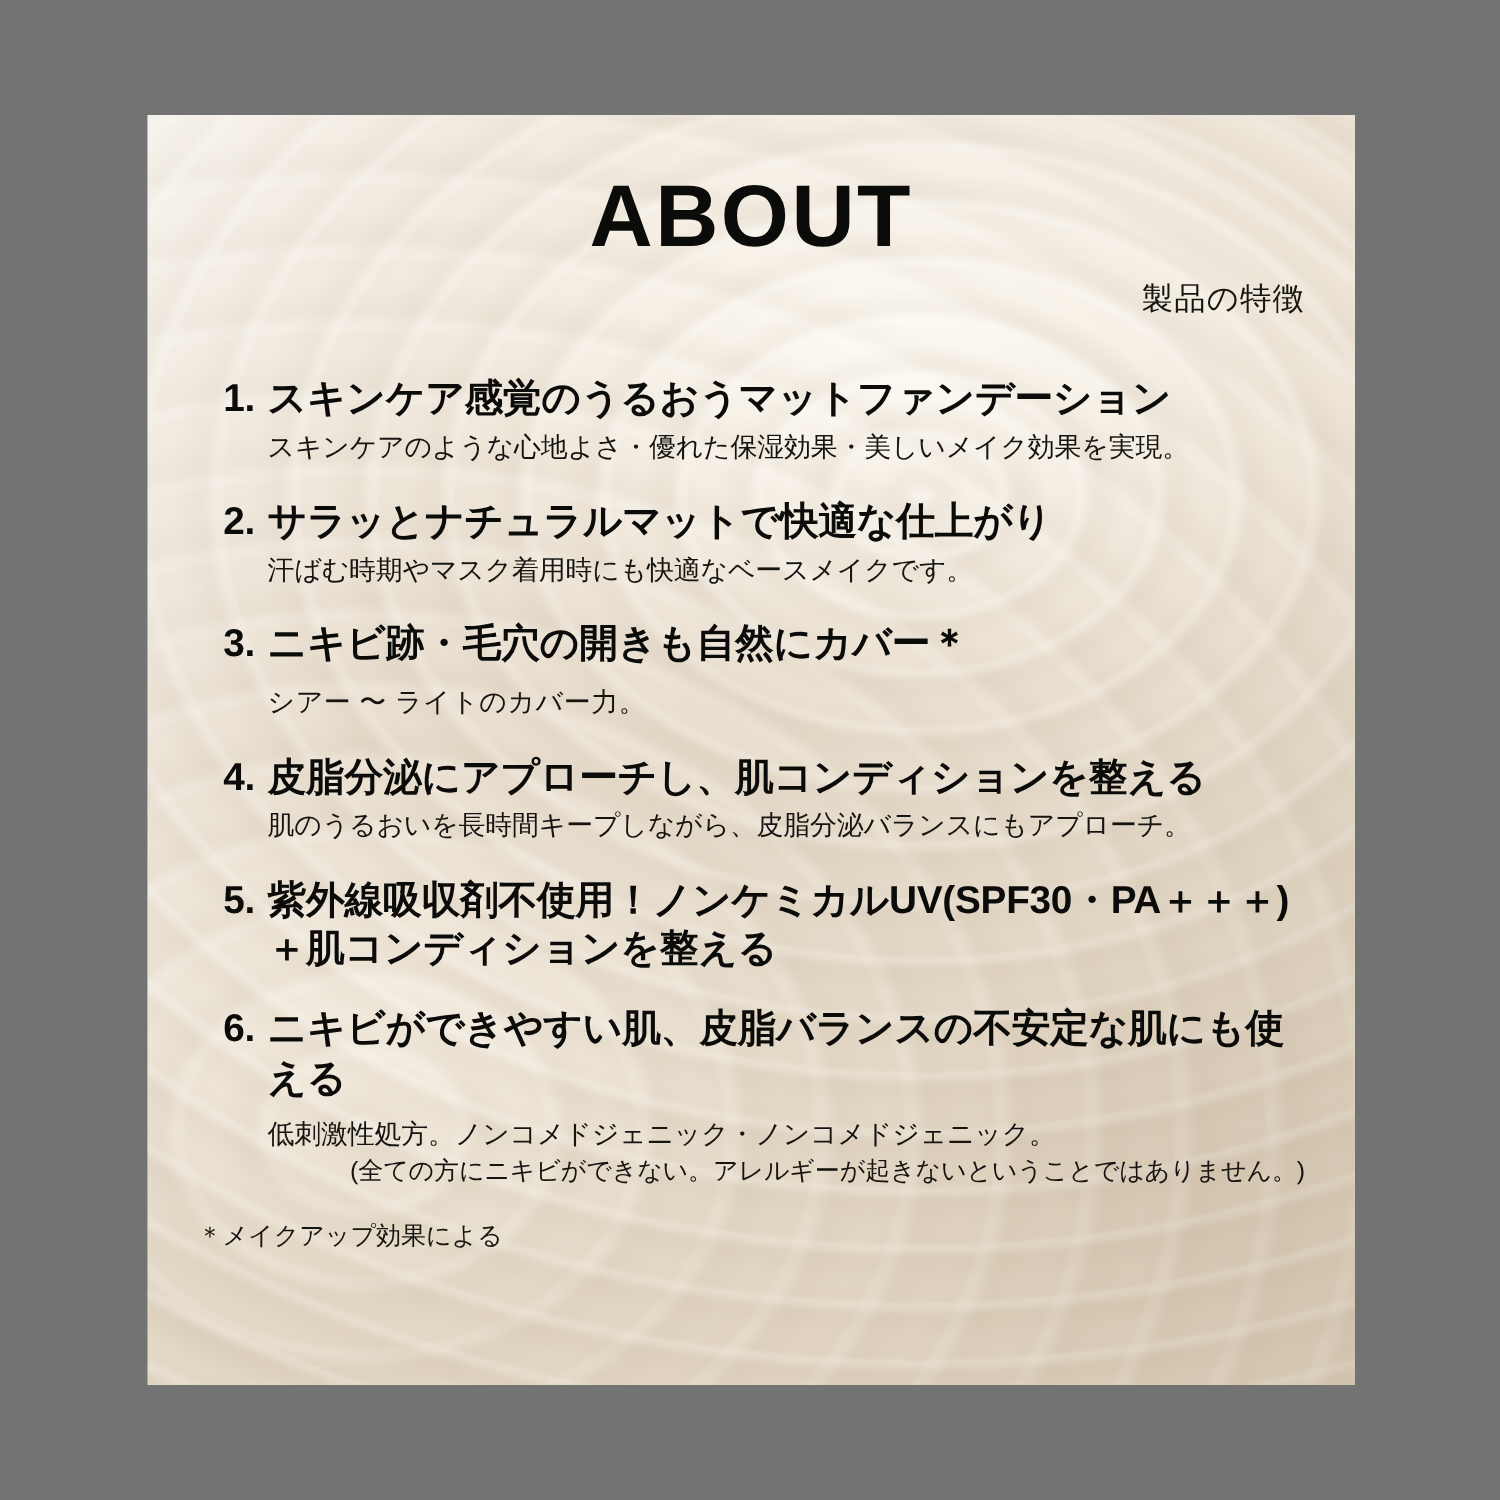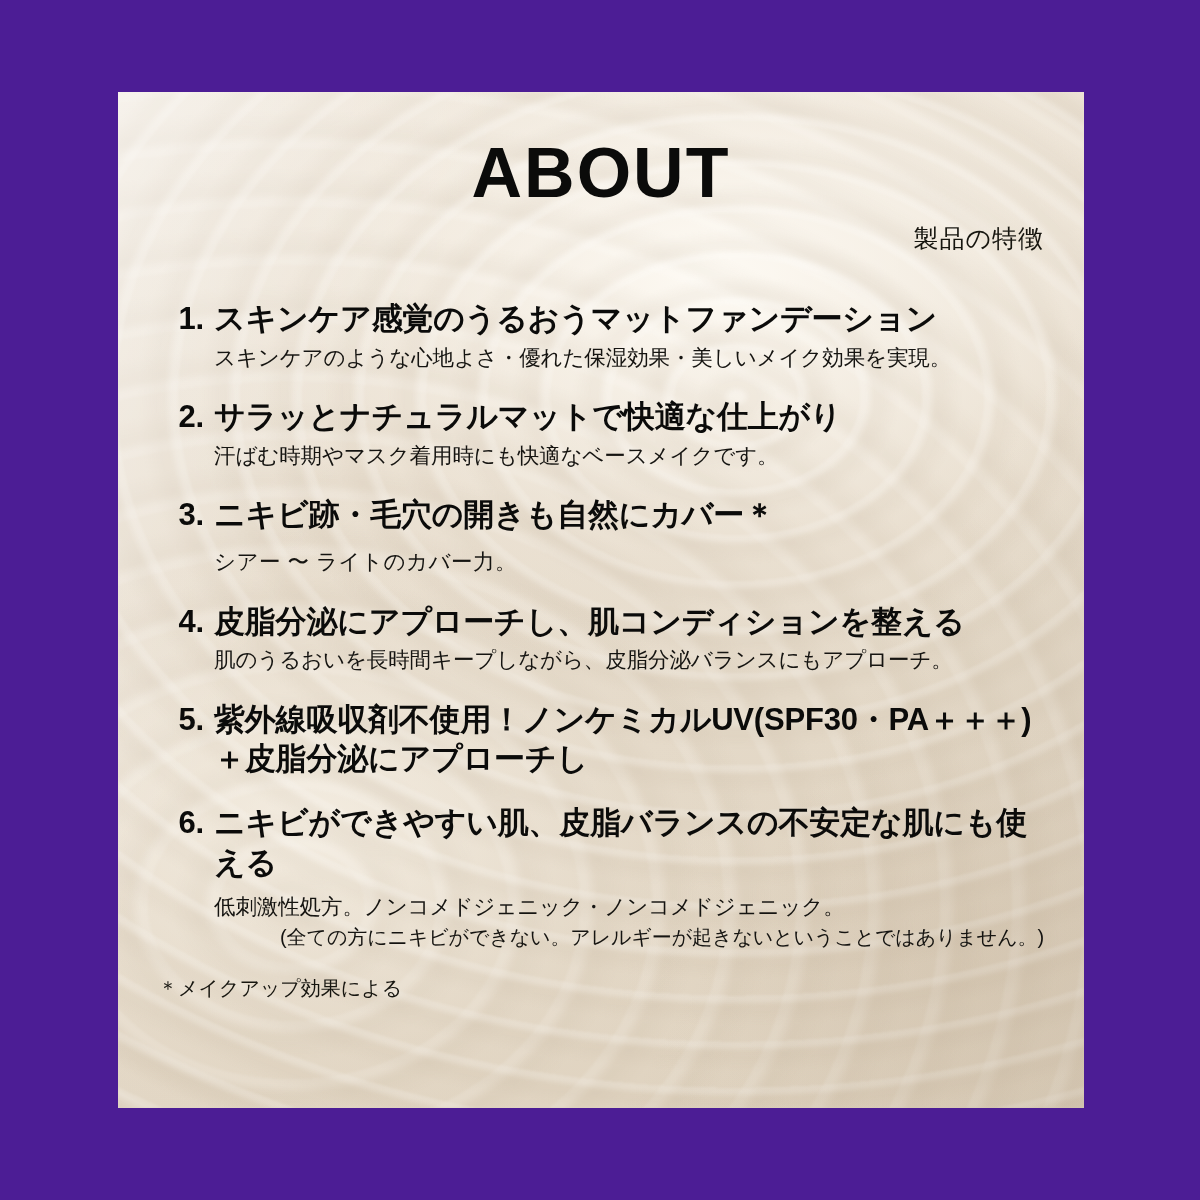--- a/index.html
+++ b/index.html
@@ -12,21 +12,21 @@
     height: 1200px;
     overflow: hidden;
     font-family: "Liberation Sans", sans-serif;
   }
 
   .frame {
     position: absolute;
     left: 0; top: 0;
     width: 1200px;
     height: 1200px;
-    background: #4c1d95;
+    background: #737373;
   }
 
   
   .card {
     position: absolute;
     left: 118px;
     top: 92px;
     width: 966px;
     height: 1016px;
     overflow: hidden;
@@ -187,21 +187,21 @@
           </div>
         </li>
 
         <li class="item item-5">
           <div class="item-head">
             <span class="num">5.</span>
             <span class="head-text">紫外線吸収剤不使用！ノンケミカルUV(SPF30・PA＋＋＋)</span>
           </div>
           <div class="item-head">
             <span class="num"></span>
-            <span class="head-text">＋皮脂分泌にアプローチし</span>
+            <span class="head-text">＋肌コンディションを整える</span>
           </div>
           <div class="desc">
           </div>
         </li>
 
         <li class="item item-6">
           <div class="item-head">
             <span class="num">6.</span>
             <span class="head-text">ニキビができやすい肌、皮脂バランスの不安定な肌にも使える</span>
           </div>

